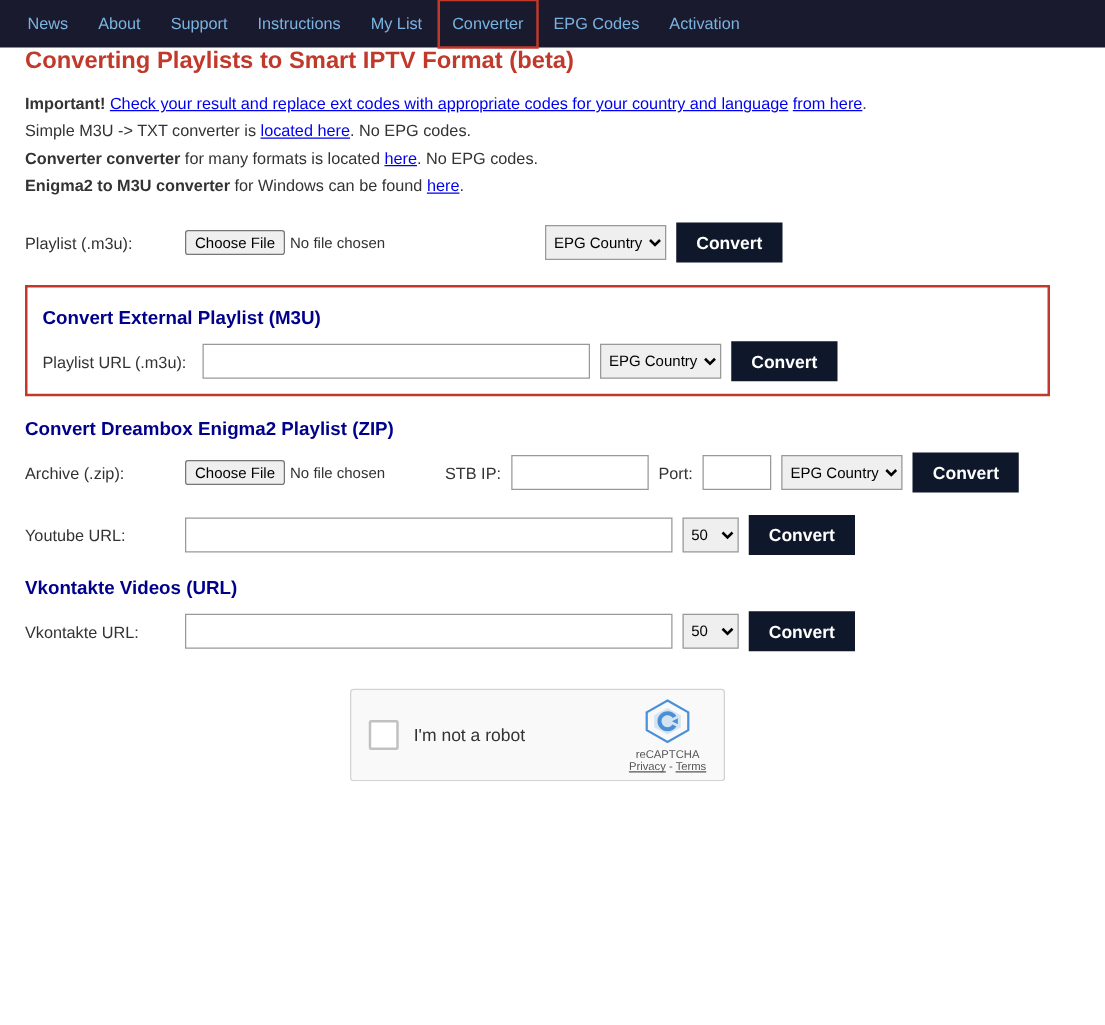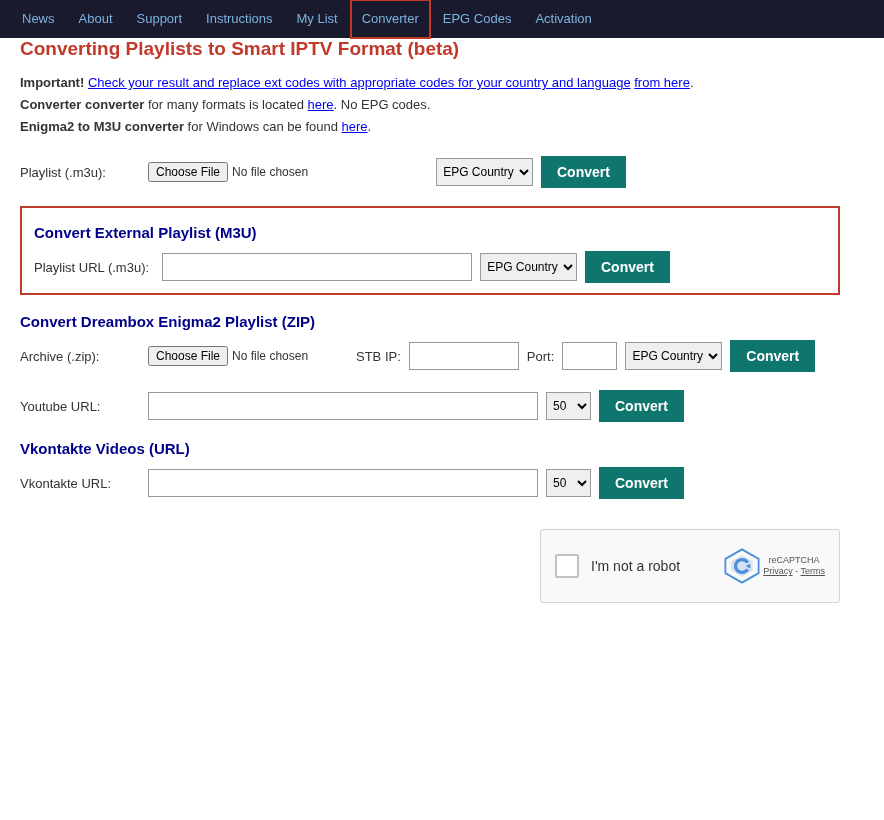--- a/index.html
+++ b/index.html
@@ -116,34 +116,34 @@
     select.count-select {
       height: 28px;
       font-size: 12px;
       border: 1px solid #999;
       padding: 0 2px;
       width: 45px;
     }
 
     
     .btn-convert {
-      background: #0f766e;
+      background: #0f172a;
       color: #fff;
       border: none;
       padding: 6px 16px;
       font-size: 14px;
       font-weight: bold;
       cursor: pointer;
       height: 32px;
     }
 
     
     .recaptcha-box {
       display: flex;
-      justify-content: flex-end;
+      justify-content: center;
       margin-top: 30px;
     }
     .recaptcha-inner {
       border: 1px solid #d3d3d3;
       background: #f9f9f9;
       width: 300px;
       height: 74px;
       display: flex;
       align-items: center;
       justify-content: space-between;
@@ -162,21 +162,21 @@
       background: #fff;
       border-radius: 2px;
       flex-shrink: 0;
     }
     .recaptcha-text {
       font-size: 14px;
       color: #333;
     }
     .recaptcha-logo {
       display: flex;
-      flex-direction: row;
+      flex-direction: column;
       align-items: center;
       gap: 2px;
     }
     .recaptcha-logo-icon {
       width: 38px;
       height: 38px;
     }
     .recaptcha-brand {
       font-size: 9px;
       color: #555;
@@ -201,20 +201,21 @@
   <a href="#">EPG Codes</a>
   <a href="#">Activation</a>
 </nav>
 
 <div class="content">
 
   <h1>Converting Playlists to Smart IPTV Format (beta)</h1>
 
   <div class="info-block">
     <div><strong>Important!</strong> <a href="#">Check your result and replace ext codes with appropriate codes for your country and language</a> <a href="#">from here</a>.</div>
+    <div>Simple M3U -&gt; TXT converter is <a href="#">located here</a>. No EPG codes.</div>
     <div><strong>Converter converter</strong> for many formats is located <a href="#">here</a>. No EPG codes.</div>
     <div><strong>Enigma2 to M3U converter</strong> for Windows can be found <a href="#">here</a>.</div>
   </div>
 
   <div class="section">
     <div class="form-row">
       <span class="form-label">Playlist (.m3u):</span>
       <div class="file-input-wrapper">
         <input type="file" style="">
       </div>

